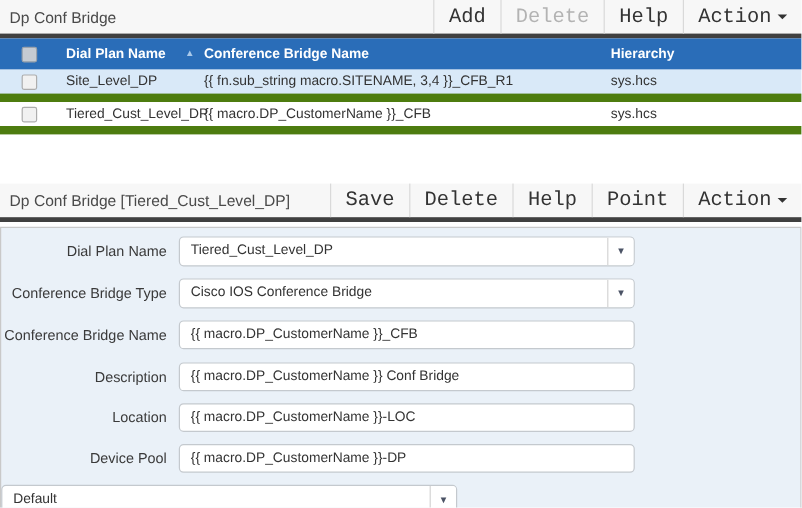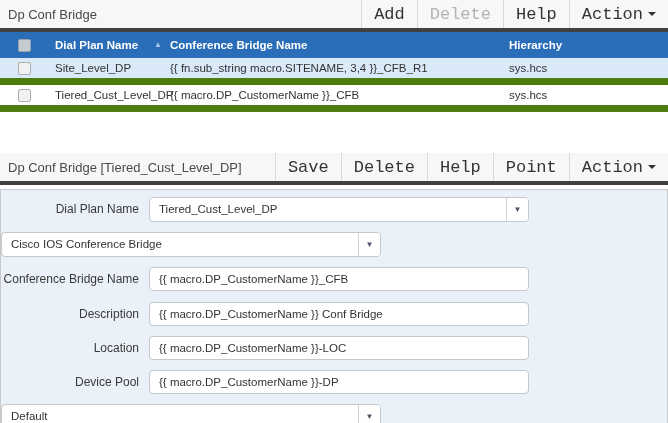--- a/index.html
+++ b/index.html
@@ -125,20 +125,21 @@
       <div class="flabel">Dial Plan Name</div>
       <div class="combo">
         <span class="combo-value">Tiered_Cust_Level_DP</span>
         <span class="combo-arrow">
           <span class="dd-glyph">▼</span>
         </span>
       </div>
     </div>
 
     <div class="frow">
+      <div class="flabel">Conference Bridge Type</div>
       <div class="combo">
         <span class="combo-value">Cisco IOS Conference Bridge</span>
         <span class="combo-arrow">
           <span class="dd-glyph">▼</span>
         </span>
       </div>
     </div>
 
     <div class="frow" style="margin-bottom:11px;">
       <div class="flabel">Conference Bridge Name</div>

